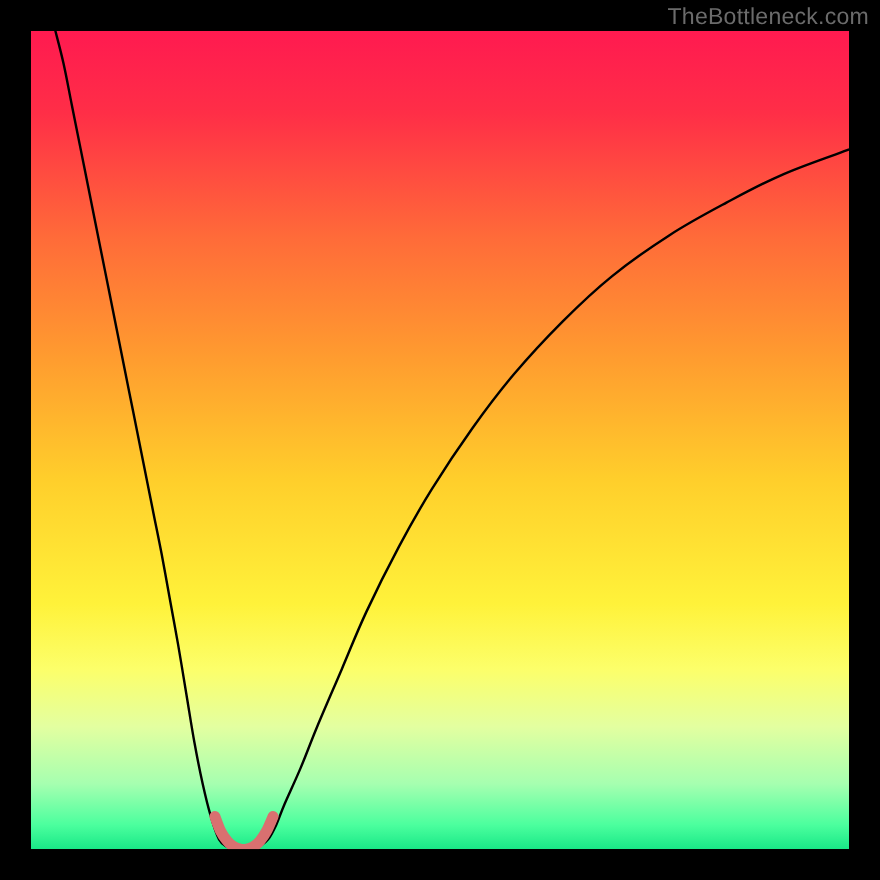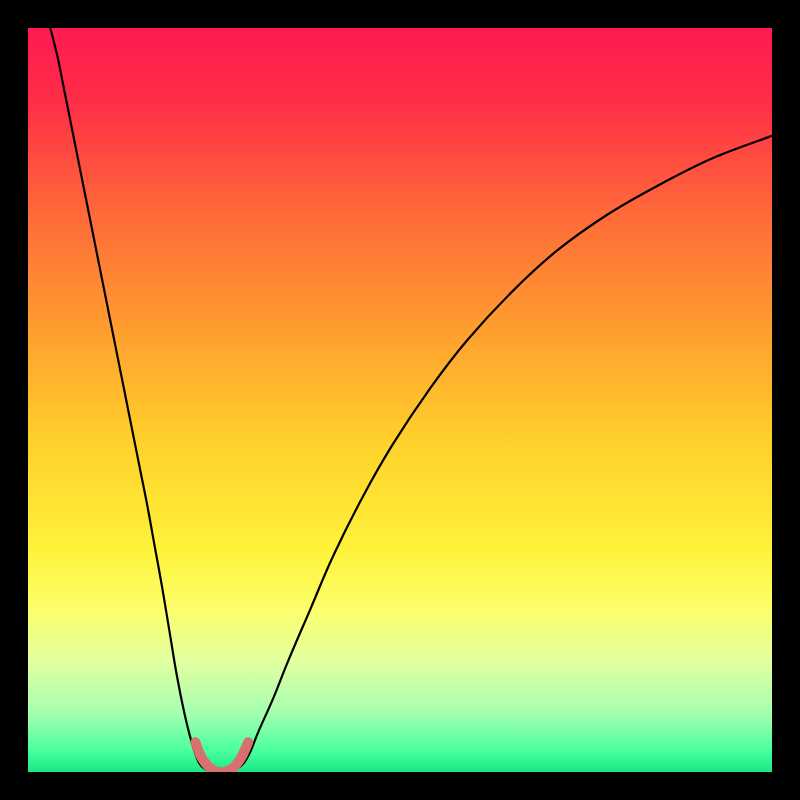--- a/index.html
+++ b/index.html
@@ -38,20 +38,21 @@
     z-index: 30;
   }
   svg {
     display: block;
   }
 </style>
 </head>
 <body>
 
 <div class="frame">
+  <div class="watermark">TheBottleneck.com</div>
   <div class="plot-area">
     <svg id="chart-svg" width="744" height="744" viewBox="0 0 744 744" preserveAspectRatio="none">
       <defs>
         <linearGradient id="bg-grad" x1="0" y1="0" x2="0" y2="1">
             <stop offset="0%" stop-color="#ff1a50"></stop>
             <stop offset="10%" stop-color="#ff2e47"></stop>
             <stop offset="25%" stop-color="#ff6a39"></stop>
             <stop offset="40%" stop-color="#ff9c2f"></stop>
             <stop offset="55.00000000000001%" stop-color="#ffcf2b"></stop>
             <stop offset="70%" stop-color="#fff23a"></stop>

